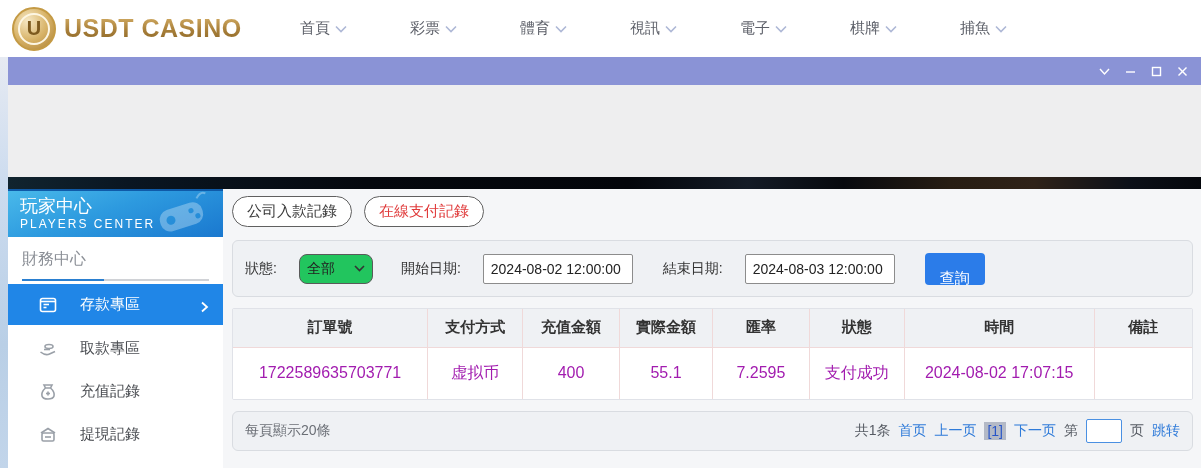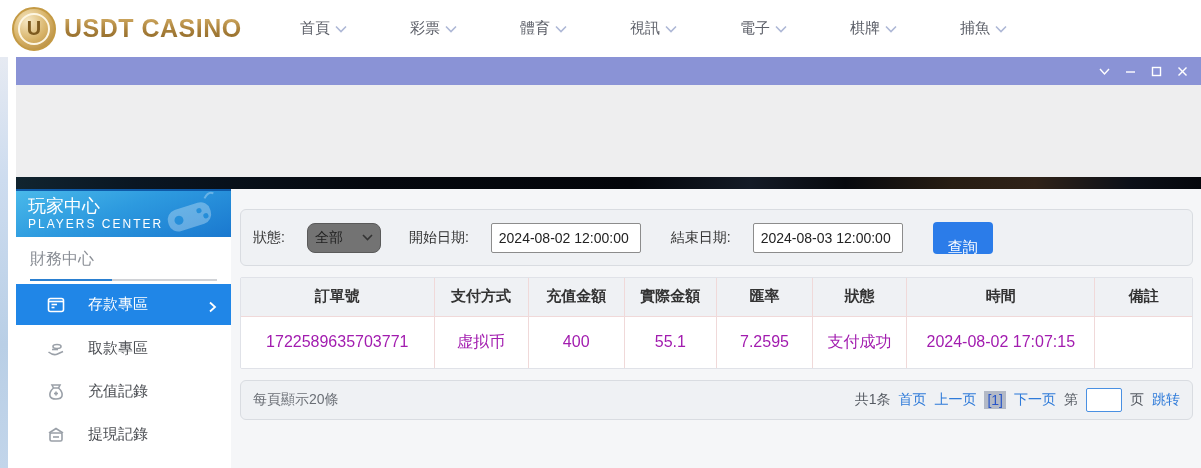--- a/index.html
+++ b/index.html
@@ -22,21 +22,21 @@
     background:linear-gradient(180deg,#d9b36a 0%, #a9803a 55%, #8a6526 100%);
     -webkit-background-clip:text; background-clip:text; -webkit-text-fill-color:transparent; }
   .nav-items { display:flex; align-items:flex-start; gap:63px; margin-left:28px; }
   .nav-item { display:flex; align-items:center; gap:5px; cursor:pointer; }
   .nav-item span { font-size:15px; color:#5d6069; }
   .chev-svg { width:12px; height:8px; stroke:#aeb8d6; stroke-width:1.6; fill:none; }
 
   
   .page-strip { position:absolute; left:0; top:57px; width:8px; bottom:0;
     background:linear-gradient(180deg,#e6eaf2 0%, #cddcef 30%, #b9cfe6 70%, #c2d5ea 100%); }
-  .modal { position:absolute; left:8px; top:57px; right:0; bottom:0; display:flex; flex-direction:column;margin-left:8px; }
+  .modal { position:absolute; left:8px; top:57px; right:0; bottom:0; display:flex; flex-direction:column; }
   .titlebar { height:28px; background:#8a93d6; display:flex; align-items:center; justify-content:flex-end; padding-right:6px; }
   .win-btn { width:26px; height:22px; display:flex; align-items:center; justify-content:center; cursor:pointer; }
   .win-btn svg { width:13px; height:13px; stroke:#ffffff; stroke-width:1.4; fill:none; }
   .modal-gray { height:92px; background:#eeeeef; }
   .dark-band { height:12px;
     background:linear-gradient(90deg,#11242f 0%, #0a1622 10%, #05080e 30%, #03050a 52%, #141b26 62%, #07090e 70%, #271d13 79%, #2f2218 86%, #0c1018 94%, #05070c 100%); }
 
   
   .workspace { flex:1; display:flex; background:#f5f6f8; overflow:hidden; }
   .sidebar { width:215px; background:#ffffff; flex-shrink:0; }
@@ -63,21 +63,21 @@
   
   .content { flex:1; padding:7px 8px 0 9px; min-width:0; }
   .tabs { display:flex; gap:12px; }
   .tab-pill { background:#fff; border:1px solid #606060; border-radius:17px; height:31px;
     display:flex; align-items:center; padding:0 14px; font-size:15px; color:#3a3a3a; cursor:pointer; }
   .tab-pill.red { color:#e03a3a; }
 
   .filter-panel { margin-top:13px; height:57px; background:#eff1f4; border:1px solid #d9dce1; border-radius:6px;
     display:flex; align-items:center; padding:0 12px; gap:22px; }
   .f-label { font-size:14px; color:#333; }
-  .fake-select { width:74px; height:30px; background:#737373; border:1px solid #5a5a5a; border-radius:8px;
+  .fake-select { width:74px; height:30px; background:#22c55e; border:1px solid #5a5a5a; border-radius:8px;
     display:flex; align-items:center; justify-content:space-between; padding:0 7px; margin-right:6px; cursor:pointer; }
   .fake-select span { font-size:14px; color:#222; }
   .fake-select svg { width:11px; height:7px; stroke:#333; stroke-width:1.6; fill:none; }
   .f-input { width:150px; height:30px; border:1px solid #8c8c8c; border-radius:2px; background:#fff;
     font-size:14px; color:#222; padding:0 7px; font-family:inherit; margin-right:8px; }
   .btn-query { background:#2b7ce9; color:#fff; border:none; border-radius:4px; height:31px; padding:16px 15px;
     font-size:15px; cursor:pointer; font-family:inherit; }
 
   .table-wrap { margin-top:11px; background:#fff; border:1px solid #e0e2e8; border-radius:2px; overflow:hidden; }
   table { width:100%; border-collapse:collapse; }
@@ -261,20 +261,28 @@
                 <path d="M4 7 v5 q0 2.5 6 2.5 q6 0 6 -2.5 v-5"></path>
               </svg>
           </span>
 
         </div>
       </div>
     </div>
 
     <div class="content">
 
+      <div class="tabs">
+        <div class="tab-pill">
+          <span>公司入款記錄</span>
+        </div>
+        <div class="tab-pill red">
+          <span>在線支付記錄</span>
+        </div>
+      </div>
 
       <div class="filter-panel">
         <span class="f-label">狀態:</span>
         <div class="fake-select">
           <span>全部</span>
           <svg viewBox="0 0 11 7">
               <polyline points="1,1 5.5,5.5 10,1"></polyline>
             </svg>
         </div>
         <span class="f-label">開始日期:</span>

